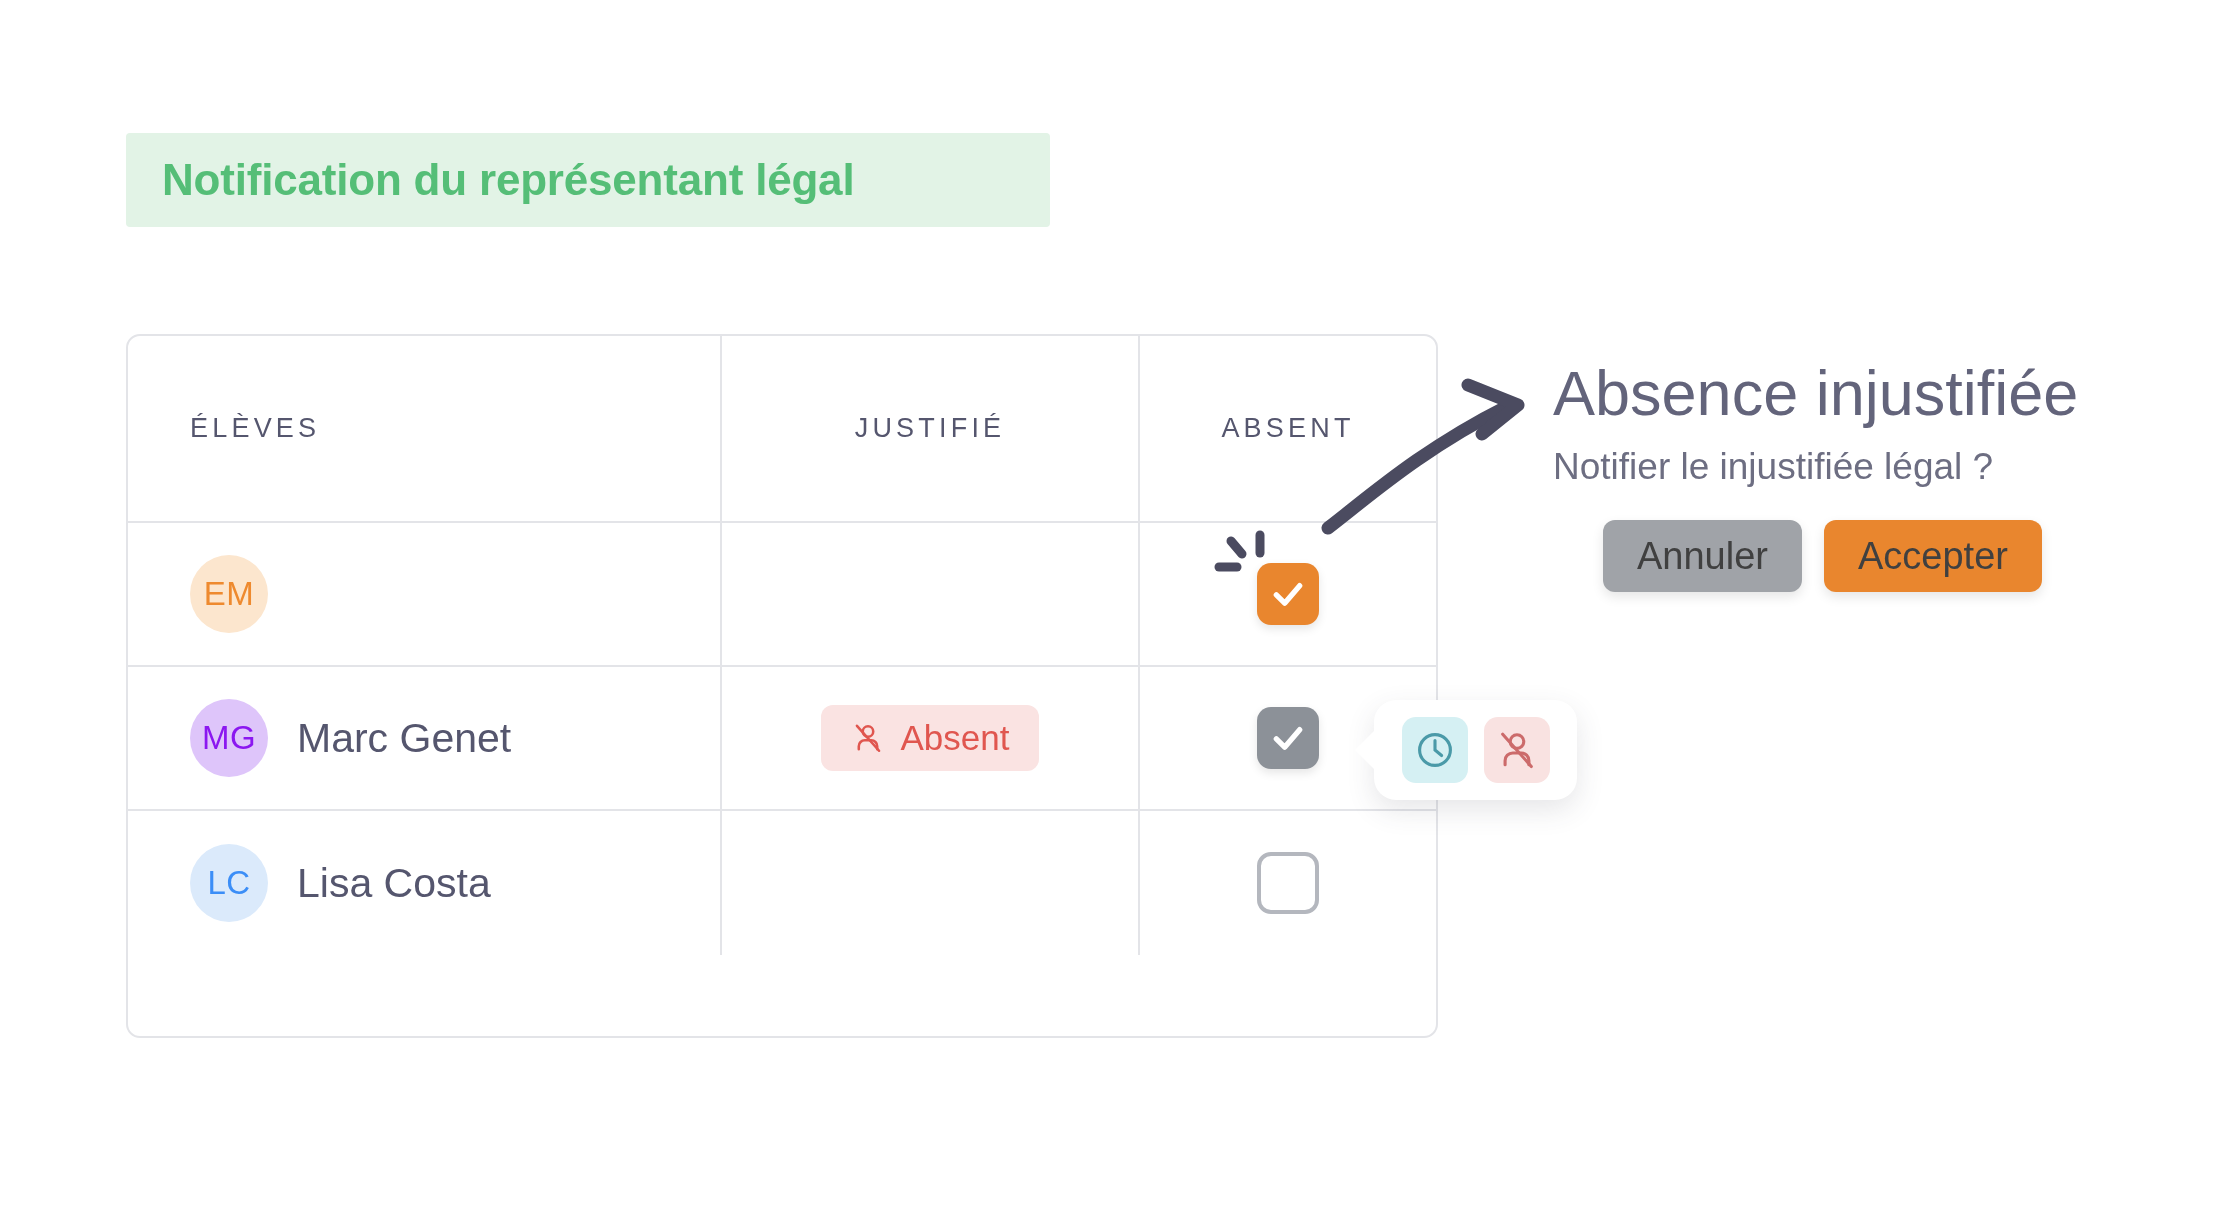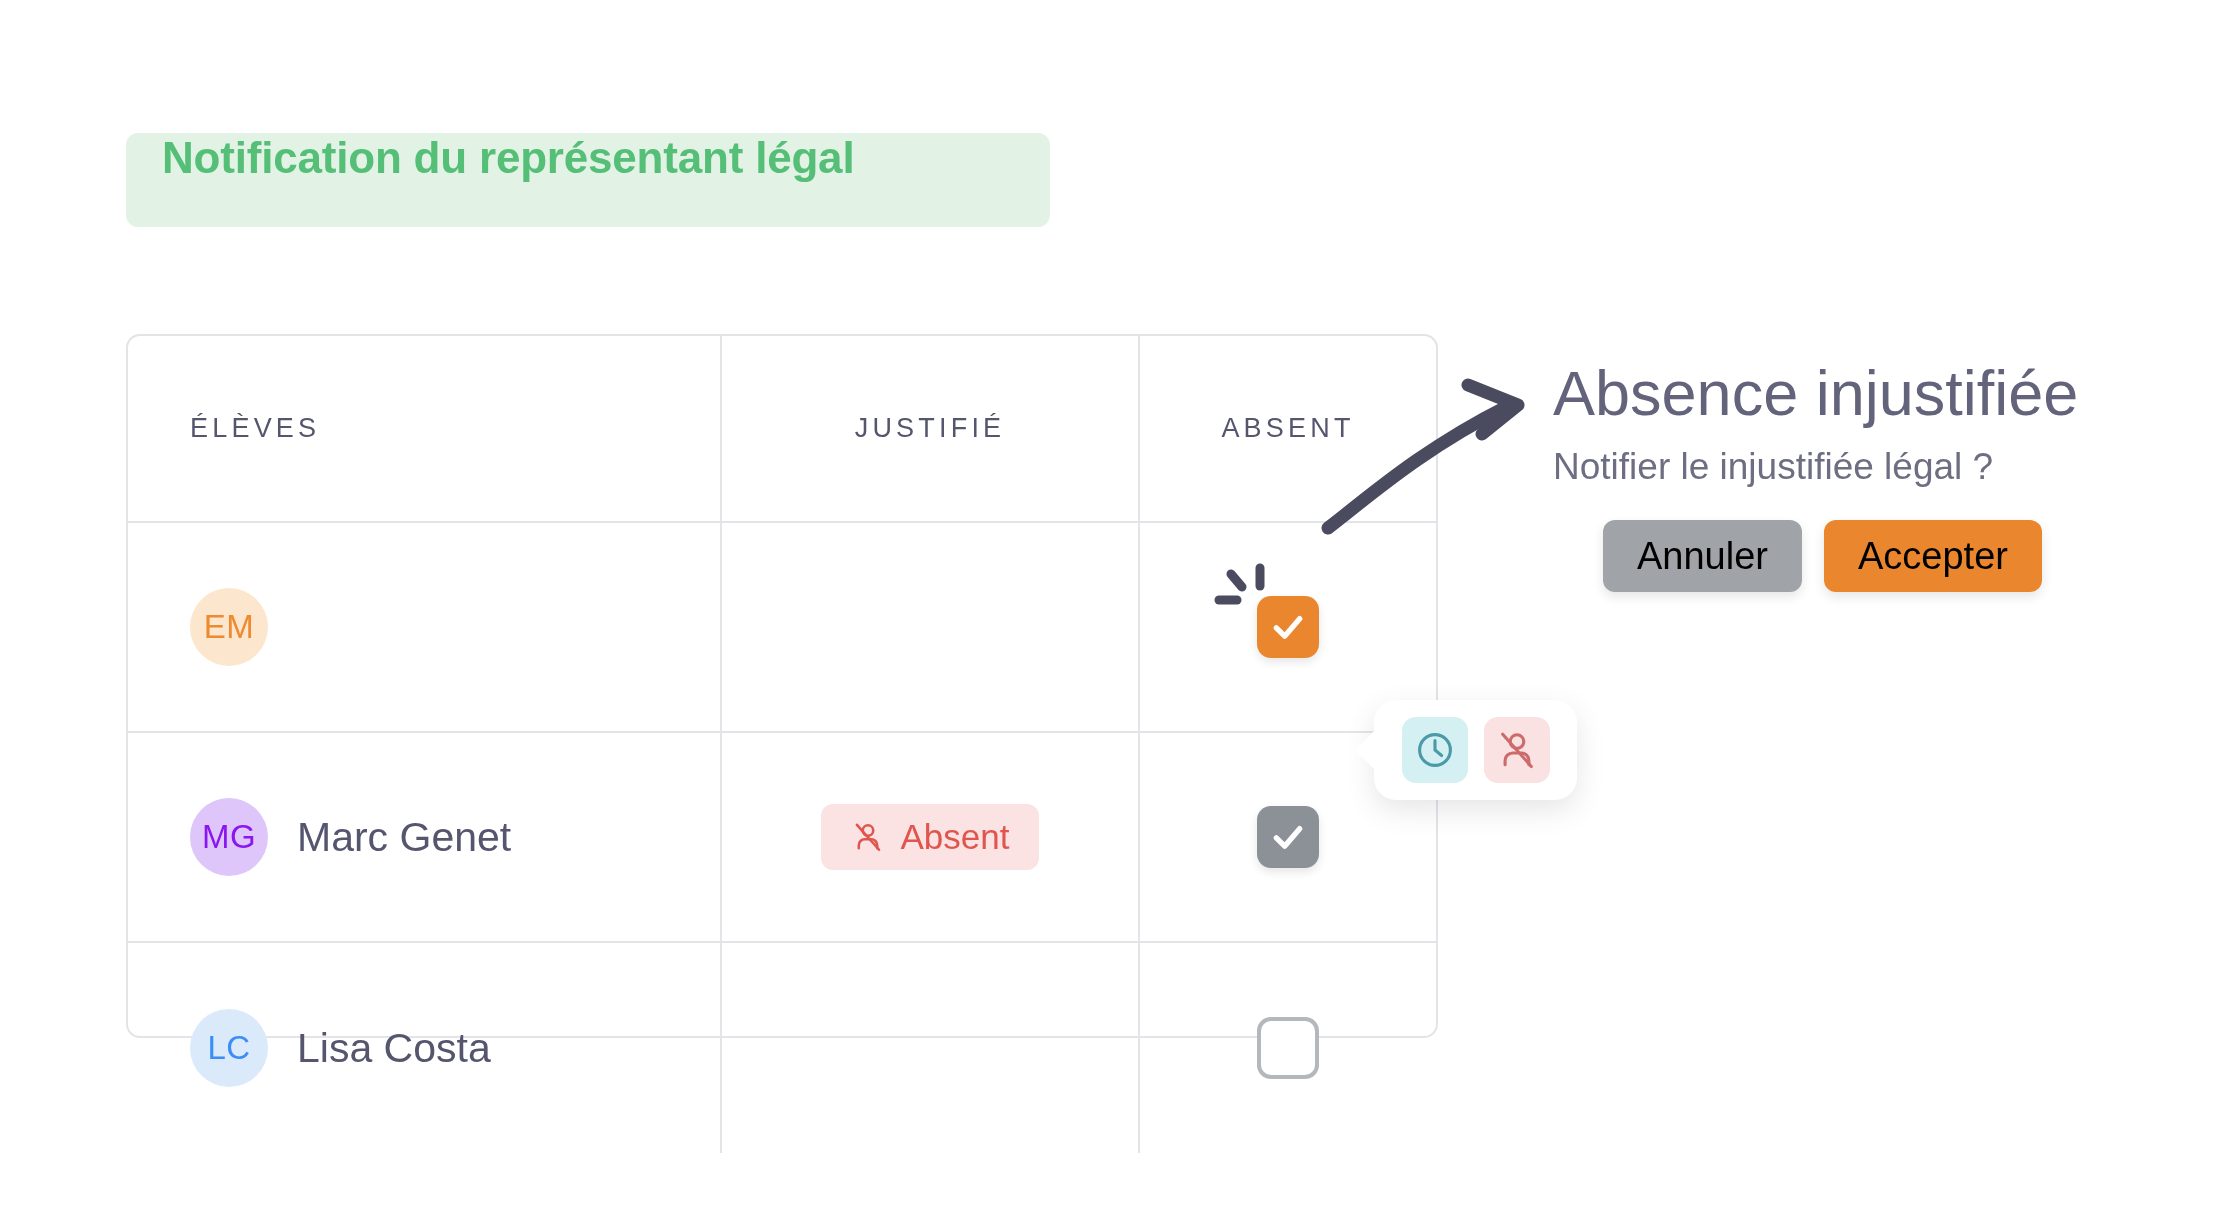--- a/index.html
+++ b/index.html
@@ -17,23 +17,23 @@
   }
 
   
   .banner {
     position: absolute;
     left: 126px;
     top: 133px;
     width: 924px;
     height: 94px;
     background: #E2F3E6;
-    border-radius: 12px;
-    display: flex;
-    align-items: flex-start;
+    border-radius: 4px;
+    display: flex;
+    align-items: center;
     box-sizing: border-box;
     padding-left: 36px;
   }
   .banner-text {
     font-size: 44px;
     font-weight: bold;
     color: #55BE77;
     letter-spacing: -0.2px;
     white-space: nowrap;
   }
@@ -46,21 +46,21 @@
     width: 1312px;
     height: 704px;
     border: 2px solid #E3E4E8;
     border-radius: 14px;
     box-sizing: border-box;
     background: #ffffff;
     overflow: visible;
   }
   .trow {
     display: flex;
-    height: 210px;
+    height: 144px;
     box-sizing: border-box;
     border-bottom: 2px solid #E3E4E8;
   }
   .trow.head {
     height: 187px;
   }
   .trow:last-child {
     border-bottom: none;
   }
   .tcell {
@@ -202,21 +202,21 @@
     display: flex;
     gap: 22px;
     padding-left: 50px;
   }
   .btn {
     border: none;
     border-radius: 12px;
     height: 72px;
     padding: 0 34px;
     font-size: 38px;
-    color: #000000;
+    color: #404040;
     font-family: "Liberation Sans", sans-serif;
     cursor: pointer;
     box-shadow: 0 5px 12px rgba(0,0,0,0.10);
   }
   .btn-cancel { background: #A0A3A8; }
   .btn-accept { background: #E9862E; }
 
   
   .arrow {
     position: absolute;

